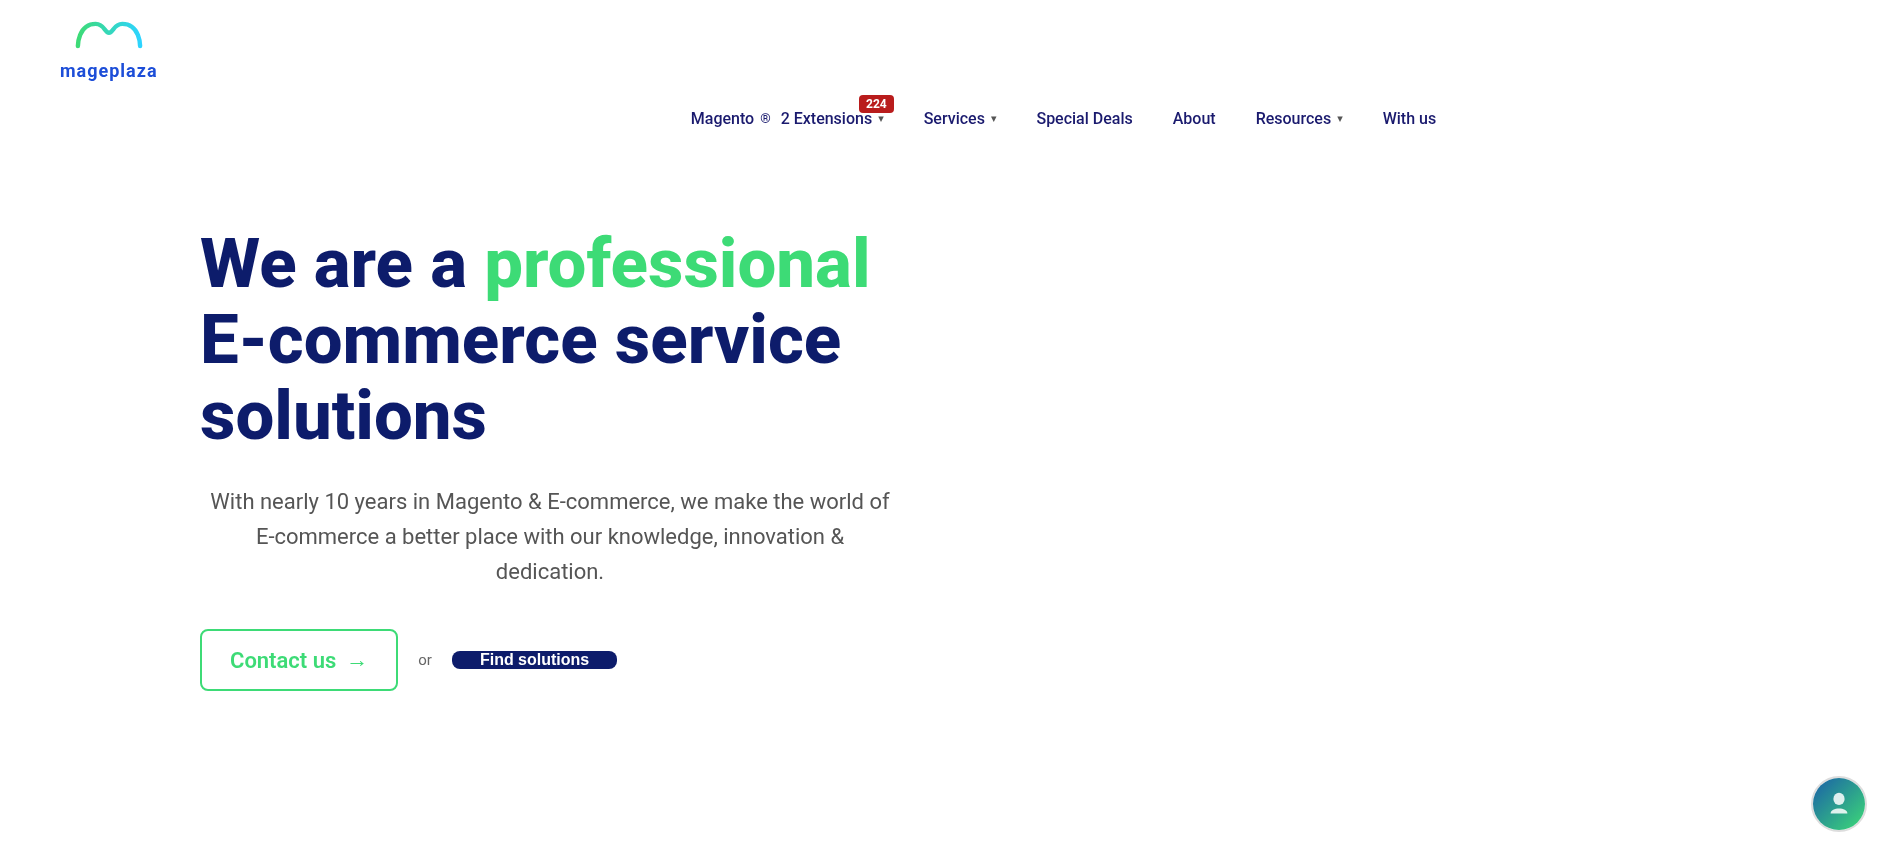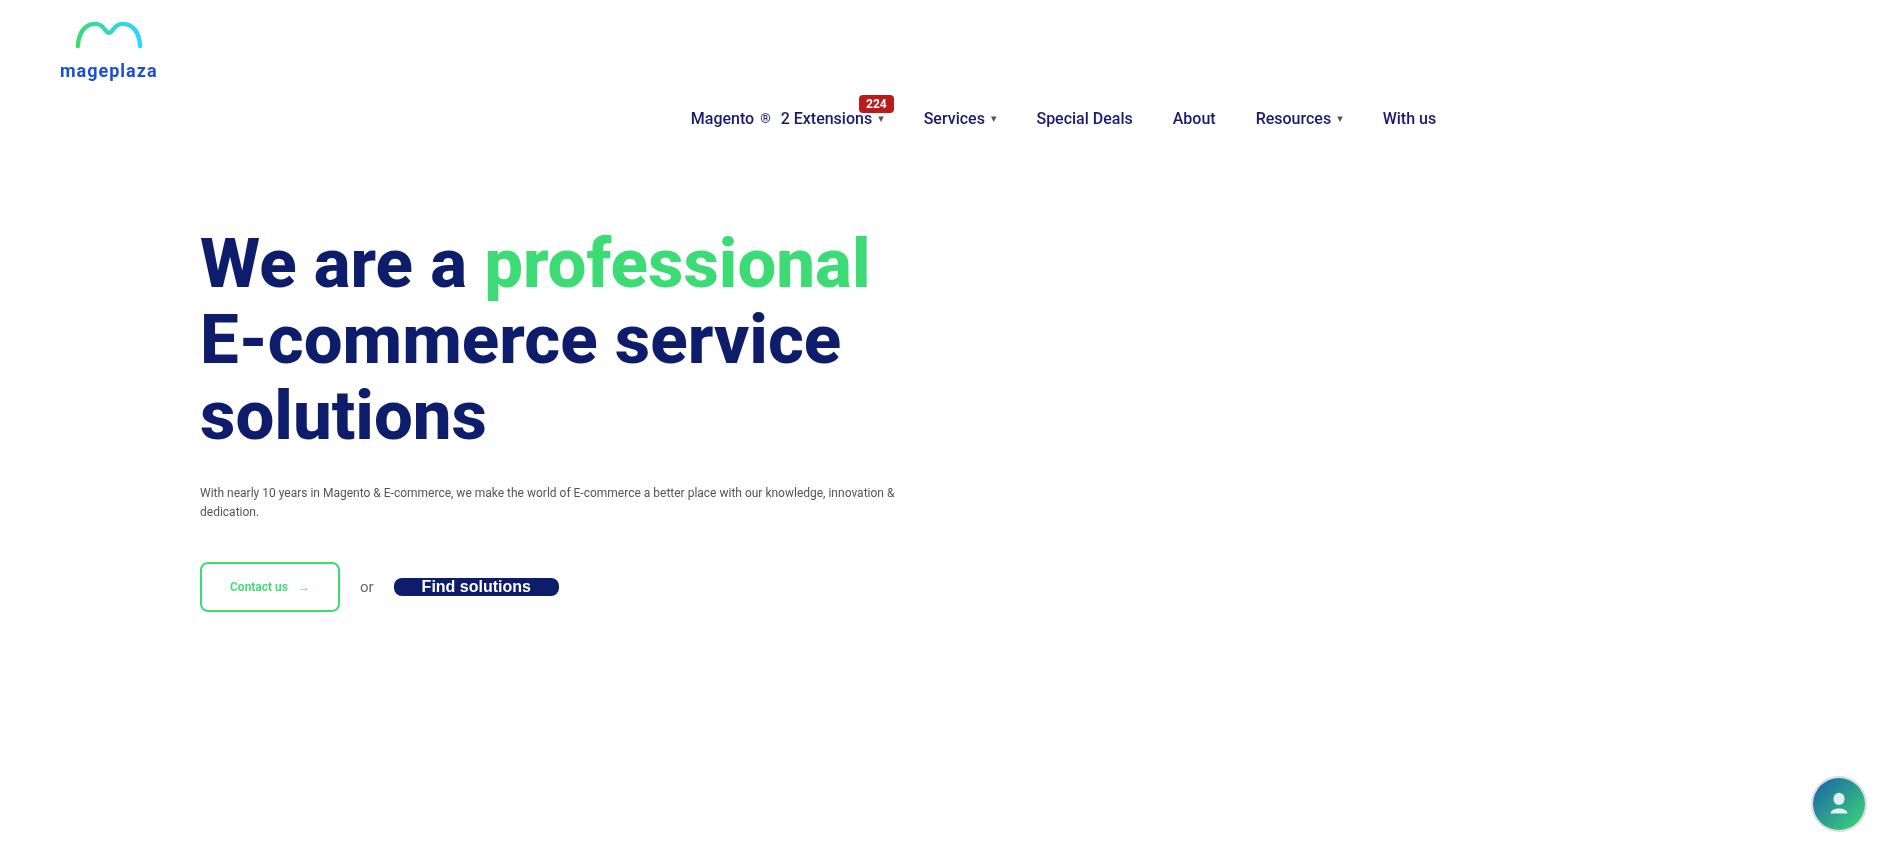--- a/index.html
+++ b/index.html
@@ -128,43 +128,44 @@
       color: #0d1c6b;
       line-height: 1.1;
       margin-bottom: 30px;
     }
 
     .hero-title-green {
       color: #3ddb76;
     }
 
     .hero-subtitle {
-      font-size: 12px;
+      font-size: 22px;
       color: #555;
       line-height: 1.6;
       max-width: 700px;
       margin-bottom: 40px;
+      text-align: center;
     }
 
     .hero-actions {
       display: flex;
       align-items: center;
       gap: 20px;
     }
 
     .btn-outline {
       display: flex;
       align-items: center;
       gap: 10px;
       padding: 16px 28px;
       border: 2px solid #3ddb76;
       border-radius: 8px;
       background: transparent;
       color: #3ddb76;
-      font-size: 12px;
+      font-size: 22px;
       font-weight: 600;
       cursor: pointer;
       text-decoration: none;
       white-space: nowrap;
     }
 
     .btn-solid {
       display: flex;
       align-items: center;
       gap: 10px;

